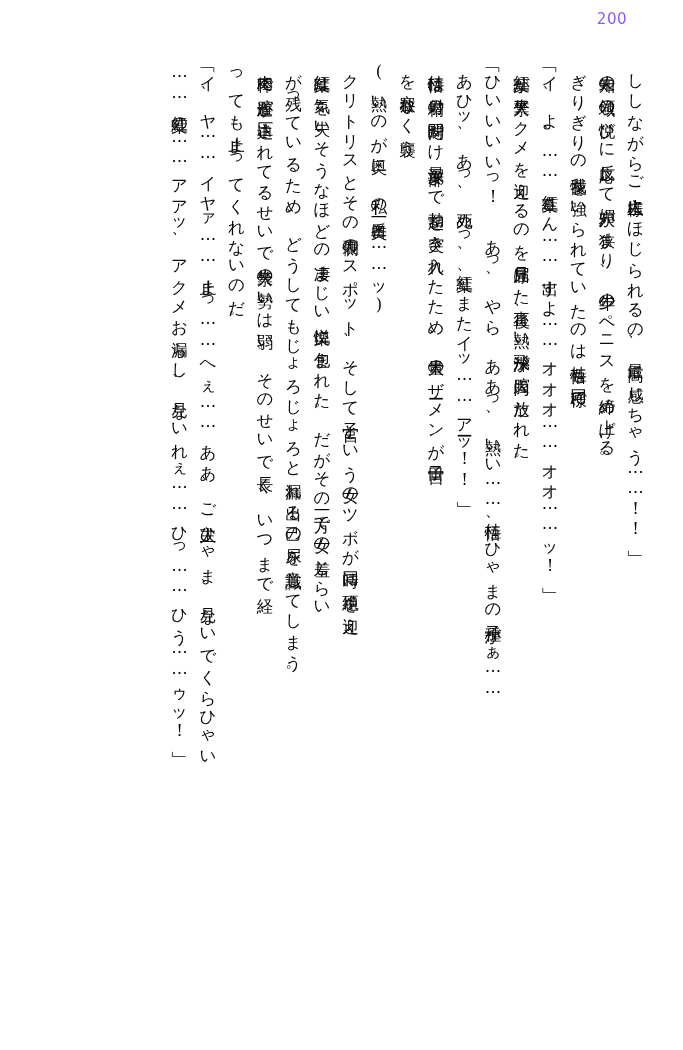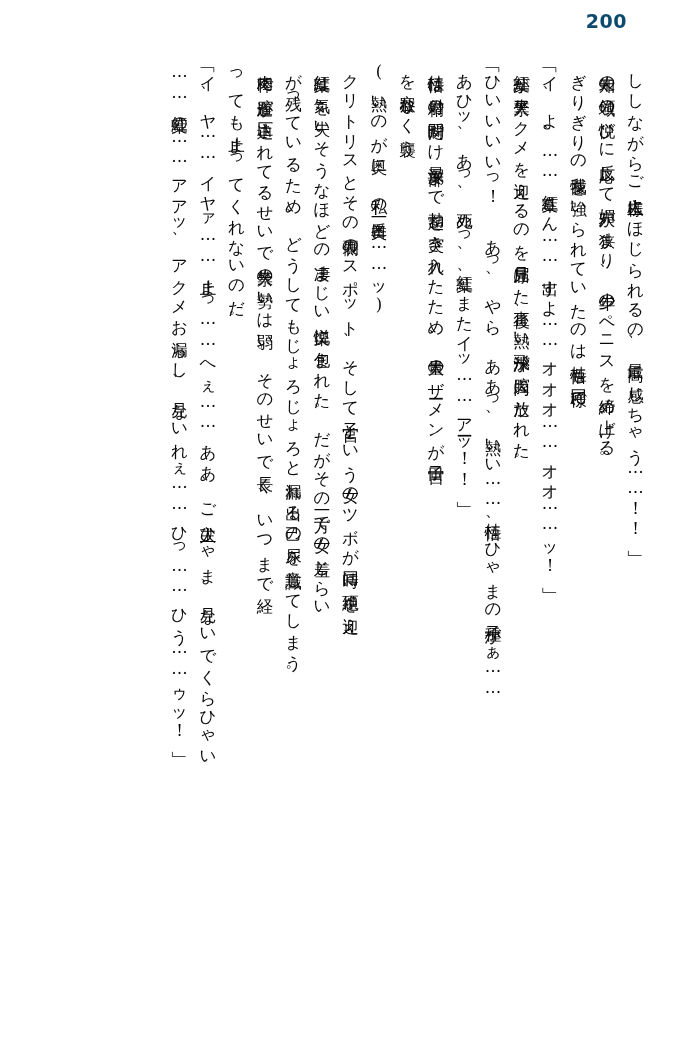--- a/index.html
+++ b/index.html
@@ -21,25 +21,25 @@
     height: 1050px;
     background: #ffffff;
     box-sizing: border-box;
   }
 
   
   .page-number {
     position: absolute;
     top: 10px;
     right: 56px;
-    font-size: 19px;
-    font-weight: 700;
+    font-size: 15px;
+    font-weight: 400;
     letter-spacing: 0.5px;
     font-family: "DejaVu Sans", "Liberation Sans", sans-serif;
-    color: #0c4a6e;
+    color: #8b5cf6;
   }
 
   
   .body-text {
     position: absolute;
     top: 62px;
     right: 40px;
     left: 36px;
     height: 960px;
     display: flex;

